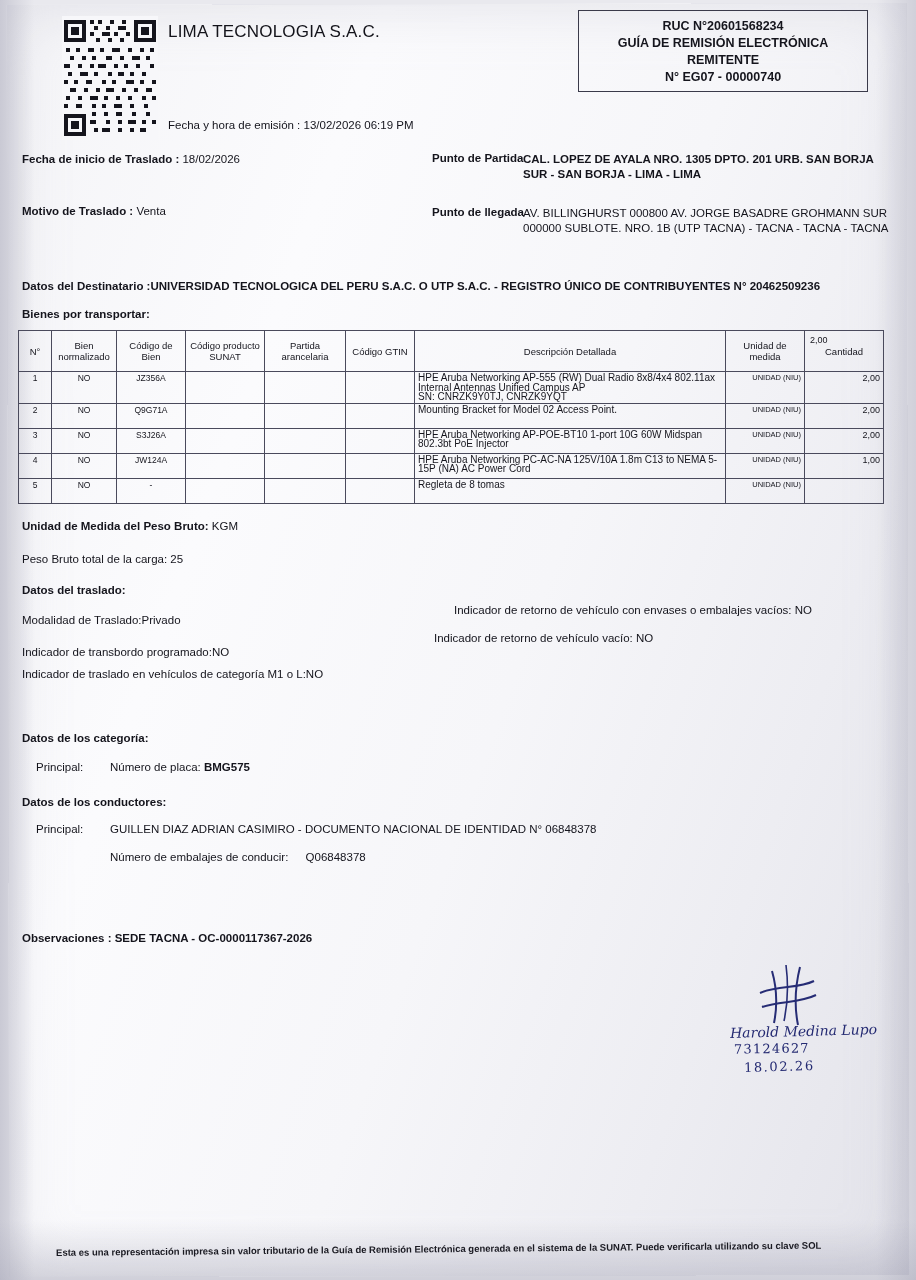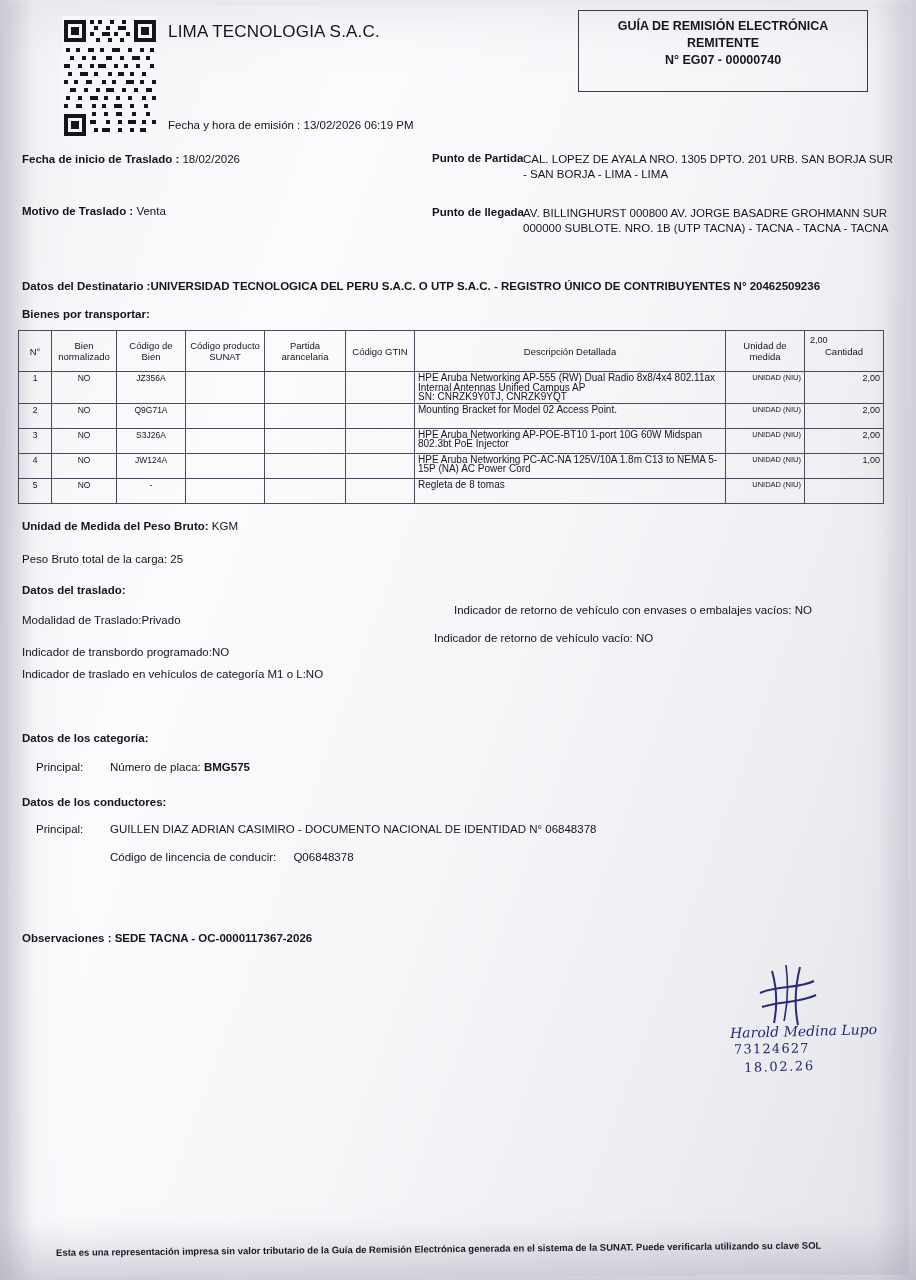--- a/index.html
+++ b/index.html
@@ -81,21 +81,21 @@
     left: 168px; top: 119px;
     font-size: 11.5px;
   }
   .lbl {
     font-weight: bold;
   }
   .row-line { position:absolute; font-size: 11.5px; }
   .fecha-ini { left: 22px; top: 153px; }
   .motivo   { left: 22px; top: 205px; }
   .pp-lbl   { left: 432px; top: 152px; font-weight:bold; }
-  .pp-val   { left: 523px; top: 152px; width: 372px; line-height: 15px; }
+  .pp-val   { left: 523px; top: 152px; width: 372px; line-height: 15px; font-weight: bold; }
   .pl-lbl   { left: 432px; top: 206px; font-weight:bold; }
   .pl-val   { left: 523px; top: 206px; width: 372px; line-height: 15px; }
   .destinatario { left: 22px; top: 280px; }
   .bienes-lbl   { left: 22px; top: 308px; font-weight:bold; }
 
   
   table.goods {
     position: absolute;
     left: 18px; top: 330px;
     width: 866px;
@@ -297,20 +297,21 @@
             <rect x="56" y="112" width="4" height="4"></rect>
             <rect x="68" y="112" width="4" height="4"></rect>
             <rect x="78" y="112" width="6" height="4"></rect>
         </g>
       </svg>
     </div>
 
     <div class="company">LIMA TECNOLOGIA S.A.C.</div>
 
     <div class="ruc-box">
+      <div>RUC N°20601568234</div>
       <div>GUÍA DE REMISIÓN ELECTRÓNICA</div>
       <div>REMITENTE</div>
       <div>N° EG07 - 00000740</div>
     </div>
 
     <div class="emision row-line">Fecha y hora de emisión : 13/02/2026 06:19 PM</div>
 
     <div class="row-line fecha-ini">
       <span class="lbl">Fecha de inicio de Traslado :</span>
       <span>18/02/2026</span>
@@ -437,21 +438,21 @@
     <div class="blk vprin">Principal:</div>
     <div class="blk vplaca">
       <span>Número de placa:</span>
       <span style="font-weight:bold">BMG575</span>
     </div>
 
     <div class="blk dcond">Datos de los conductores:</div>
     <div class="blk cprin">Principal:</div>
     <div class="blk cname">GUILLEN DIAZ ADRIAN CASIMIRO - DOCUMENTO NACIONAL DE IDENTIDAD N° 06848378</div>
     <div class="blk clic">
-      <span>Código de lincencia de conducir:</span>
+      <span>Número de embalajes de conducir:</span>
       <span style="margin-left:14px">Q06848378</span>
     </div>
 
     <div class="blk obs">Observaciones : SEDE TACNA - OC-0000117367-2026</div>
 
     <div class="sig">
       <svg width="120" height="70" viewBox="0 0 120 70">
         <path d="M20 8 C24 22, 26 40, 22 60" stroke="#262c75" stroke-width="2" fill="none"></path>
         <path d="M48 4 C44 20, 42 42, 46 62" stroke="#262c75" stroke-width="2" fill="none"></path>
         <path d="M8 30 C26 22, 46 26, 62 18" stroke="#262c75" stroke-width="2" fill="none"></path>

